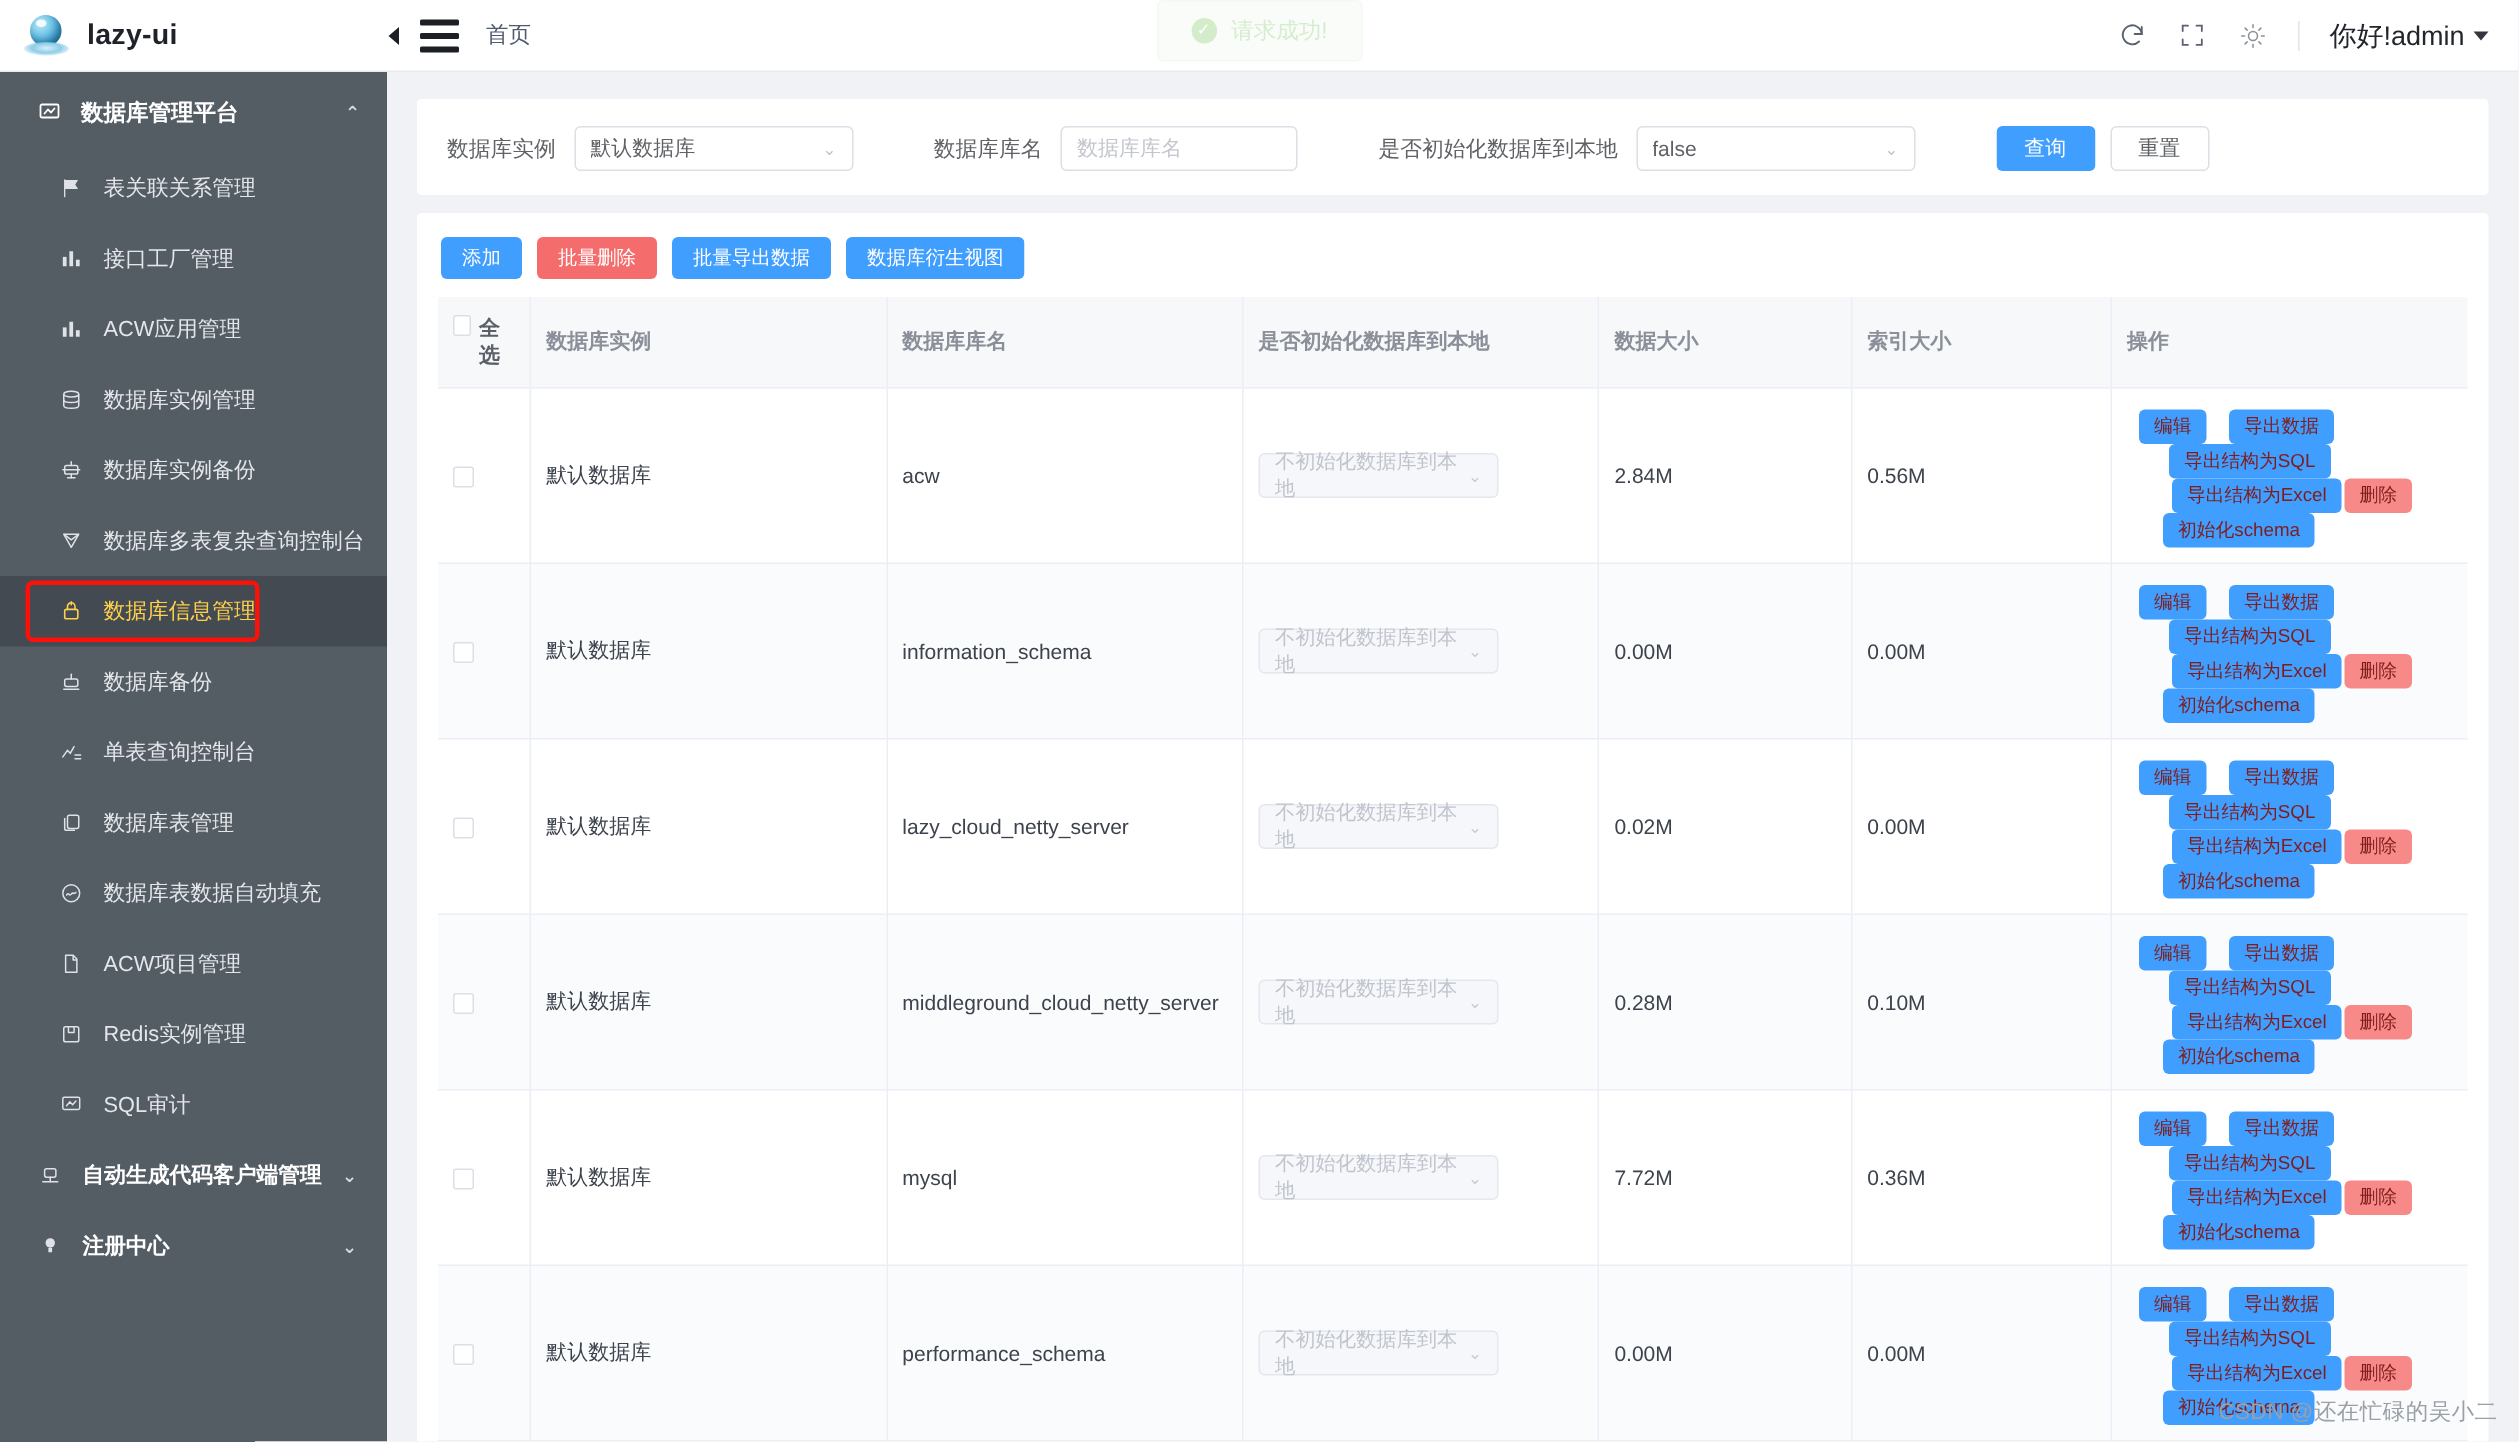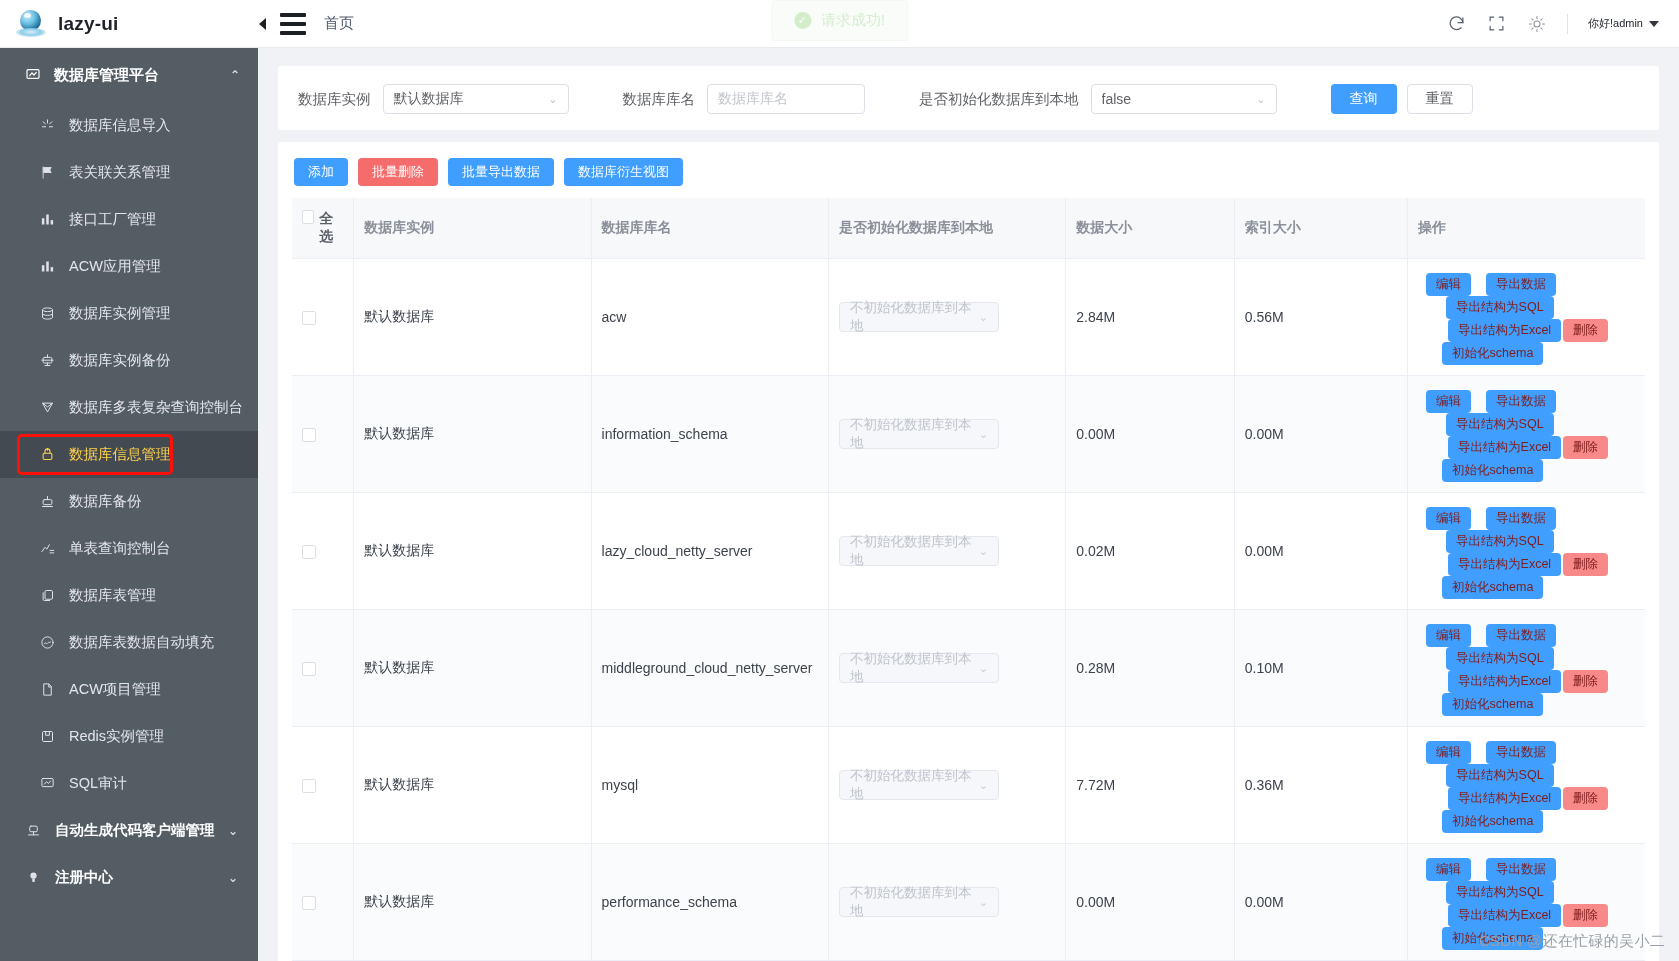--- a/index.html
+++ b/index.html
@@ -54,21 +54,21 @@
     width: 0; height: 0; border-top: 6px solid transparent; border-bottom: 6px solid transparent;
     border-right: 7px solid #1c1f23;
   }
   .home-link { margin-left: 18px; font-size: 15px; color: #515a6e; cursor: pointer; }
 
   .topbar-right {
     margin-left: auto; display: flex; align-items: center; gap: 20px; padding-right: 20px; color: #606266;
   }
   .tb-icon { width: 20px; height: 20px; cursor: pointer; color: #5a6270; display: flex; align-items: center; justify-content: center;}
   .tb-sep { width: 1px; height: 20px; background: #e0e2e7; }
-  .user-chip { font-size: 11px; color: #22262c; display: flex; align-items: center; gap: 6px; cursor: pointer; }
+  .user-chip { font-size: 18px; color: #22262c; display: flex; align-items: center; gap: 6px; cursor: pointer; }
   .caret-down { width: 0; height: 0; border-left: 5px solid transparent; border-right: 5px solid transparent; border-top: 6px solid #33373d; }
 
   
   .toast {
     position: absolute; left: 50%; transform: translateX(-50%); top: 0;
     background: #f2faf0; border: 1px solid #e4f3df; border-radius: 4px;
     padding: 10px 22px; display: flex; align-items: center; gap: 10px;
     opacity: .45; z-index: 60; box-shadow: 0 1px 3px rgba(0,0,0,.02);
   }
   .toast .chk {
@@ -253,32 +253,20 @@
         <span class="gi">
           <svg width="16" height="16" viewBox="0 0 24 24" fill="none" stroke="#ffffff" stroke-width="1.8" stroke-linecap="round">
             <rect x="3" y="4" width="18" height="13" rx="1.5"></rect>
               <path d="M7 13l3.5-4 3 3L17 8"></path>
           </svg>
         </span>
         <span>数据库管理平台</span>
         <span class="chev">⌃</span>
       </div>
 
-      <div class="menu-item">
-        <span class="mi">
-          <svg width="15" height="15" viewBox="0 0 24 24" fill="none" stroke="#dfe2e6" stroke-width="1.6" stroke-linecap="round">
-            <line x1="12" y1="3" x2="12" y2="8"></line>
-              <line x1="5" y1="6" x2="8.5" y2="9.5"></line>
-              <line x1="19" y1="6" x2="15.5" y2="9.5"></line>
-            <line x1="4" y1="14" x2="9" y2="14"></line>
-              <line x1="15" y1="14" x2="20" y2="14"></line>
-          </svg>
-        </span>
-        <span>数据库信息导入</span>
-      </div>
 
       <div class="menu-item">
         <span class="mi">
           <svg width="15" height="15" viewBox="0 0 24 24" fill="#dfe2e6" stroke="#dfe2e6" stroke-width="1.4" stroke-linecap="round">
             <path d="M5 3v18" fill="none"></path>
               <path d="M6 4h12l-2.5 4L18 12H6z"></path>
           </svg>
         </span>
         <span>表关联关系管理</span>
       </div>

